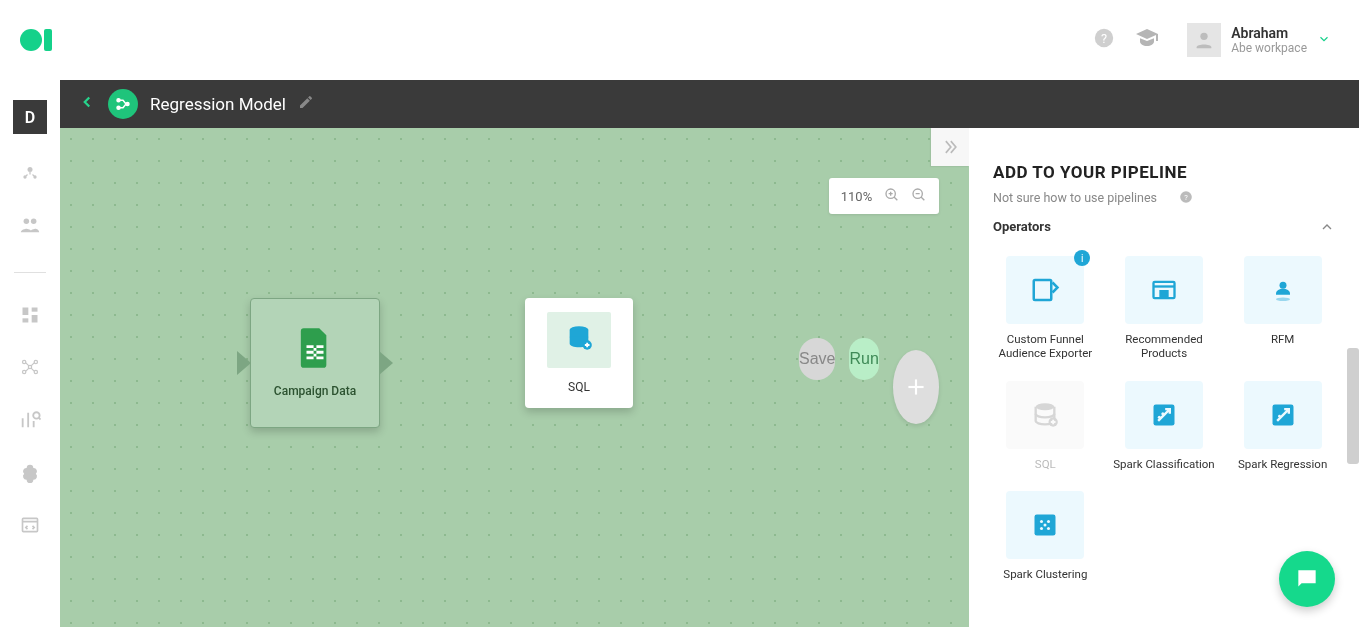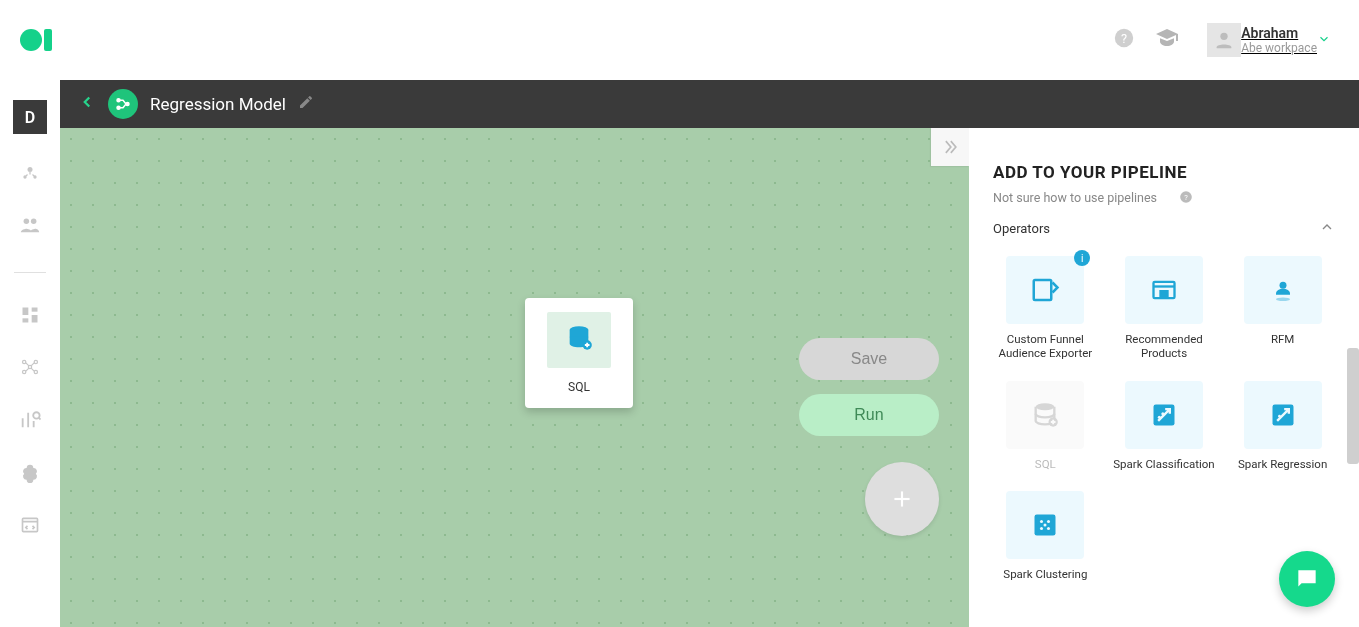--- a/index.html
+++ b/index.html
@@ -37,22 +37,22 @@
     align-items: center;
     gap: 20px;
   }
   .hdr-icon {
     color: #b5b5b5;
     cursor: pointer;
   }
   .user-block {
     display: flex;
     align-items: center;
+    gap: 10px;
     padding: 4px 8px;
-    text-decoration: underline;
   }
   .avatar {
     width: 34px; height: 34px; background: #e5e5e5; display:flex; align-items:center; justify-content:center;
   }
   .avatar svg { color:#bdbdbd; }
   .user-text { display:flex; flex-direction:column; }
   .user-name { font-size:14px; font-weight:600; color:#333; }
   .user-workspace { font-size:12px; color:#999; }
   .user-caret { color:#14d18a; }
 
@@ -156,21 +156,21 @@
     width:0;height:0;
     border-top:12px solid transparent;
     border-bottom:12px solid transparent;
   }
   .node-in  { left:-14px;  border-left:14px solid #7da683; }
   .node-out { right:-14px; border-left:14px solid #7da683; }
 
   
   .action-col {
     position:absolute; right:420px; top:210px;
-    display:flex; flex-direction:column; gap:14px;
+    display:flex; flex-direction:row; gap:14px;
     width:140px;
   }
   .btn {
     height:42px; border-radius:22px; display:flex; align-items:center; justify-content:center;
     font-size:16px; cursor:pointer; border:none;
   }
   .btn-save { background:#d7d7d7; color:#888; }
   .btn-sched{ background:#fff; color:#444; box-shadow:0 2px 3px rgba(0,0,0,0.1);}
   .btn-run  { background:#b9eec7; color:#3f8a57; font-weight:500;}
   .fab {
@@ -181,22 +181,22 @@
   }
 
   
   .right-panel {
     position:absolute; top:0; right:0; bottom:0; width:390px;
     background:#fff; padding:34px 24px; overflow:hidden;
   }
   .rp-title { font-size:17px; font-weight:700; letter-spacing:0.5px; color:#222; }
   .rp-hint  { font-size:12.5px; color:#888; margin-top:8px; display:flex; align-items:flex-start; gap:22px;}
   .rp-section {
-    margin-top:14px; display:flex; align-items:center; justify-content:space-between;
-    font-size:13px; font-weight:400; color:#333;
+    margin-top:14px; display:flex; justify-content:space-between;
+    font-size:13px; font-weight:700; color:#333;
     cursor:pointer;
   }
   .rp-grid {
     margin-top:18px;
     display:grid; grid-template-columns: repeat(3, 1fr);
     gap:20px 14px;
   }
   .op-card { display:flex; flex-direction:column; align-items:center; gap:8px; cursor:pointer; }
   .op-tile {
     width:78px;height:68px; background:#ecf9fe; border-radius:4px;
@@ -340,35 +340,61 @@
       <svg width="16" height="16" viewBox="0 0 24 24" fill="currentColor">
           <path d="M3 17.25V21h3.75l11-11.03-3.75-3.75L3 17.25zM20.71 7.04a1 1 0 000-1.41l-2.34-2.34a1 1 0 00-1.41 0l-1.84 1.84 3.75 3.75 1.84-1.84z"></path>
         </svg>
     </span>
   </div>
 
   <div class="body-row">
 
     <div class="canvas">
 
+      <div class="node node-selected" style="left:190px; top:170px;">
+        <div class="node-in"></div>
+        <span class="node-icn">
+          <svg width="34" height="40" viewBox="0 0 24 28">
+              <path fill="#2e9e4d" d="M4 0h11l5 5v21a2 2 0 01-2 2H4a2 2 0 01-2-2V2a2 2 0 012-2z"></path>
+              <path fill="#fff" d="M6 12h12v2H6zM6 16h12v2H6zM6 20h12v2H6zM11 12v10h2V12z"></path>
+            </svg>
+        </span>
+        <span class="node-label">Campaign Data</span>
+        <div class="node-out"></div>
+      </div>
 
       <div class="node" style="left:465px; top:170px; height:110px; width:108px;">
         <span class="node-icn" style="background:#e0f1e6; padding:12px 18px; border-radius:2px;">
           <svg width="28" height="28" viewBox="0 0 24 24" fill="#1fa6d6">
               <ellipse cx="12" cy="5" rx="8" ry="3"></ellipse>
               <path d="M4 5v6c0 1.66 3.58 3 8 3s8-1.34 8-3V5"></path>
               <path d="M4 11v6c0 1.66 3.58 3 8 3s8-1.34 8-3v-6"></path>
               <circle cx="19" cy="18" r="4" fill="#1fa6d6"></circle>
               <path d="M19 16v4M17 18h4" stroke="#fff" stroke-width="1.6"></path>
             </svg>
         </span>
         <span class="node-label">SQL</span>
       </div>
     </div>
 
+    <div class="zoom-box">
+      <span>110%</span>
+      <span class="zoom-icn">
+        <svg width="16" height="16" viewBox="0 0 24 24" fill="none" stroke="currentColor" stroke-width="2">
+            <circle cx="10" cy="10" r="7"></circle>
+            <path d="M15 15l5 5M7 10h6M10 7v6"></path>
+          </svg>
+      </span>
+      <span class="zoom-icn">
+        <svg width="16" height="16" viewBox="0 0 24 24" fill="none" stroke="currentColor" stroke-width="2">
+            <circle cx="10" cy="10" r="7"></circle>
+            <path d="M15 15l5 5M7 10h6"></path>
+          </svg>
+      </span>
+    </div>
 
     <div class="collapse-tab">
       <svg width="20" height="20" viewBox="0 0 24 24" fill="none" stroke="currentColor" stroke-width="2">
           <polyline points="7 5 13 12 7 19"></polyline>
           <polyline points="13 5 19 12 13 19"></polyline>
         </svg>
     </div>
 
     <div class="action-col">
       <button class="btn btn-save">Save</button>

